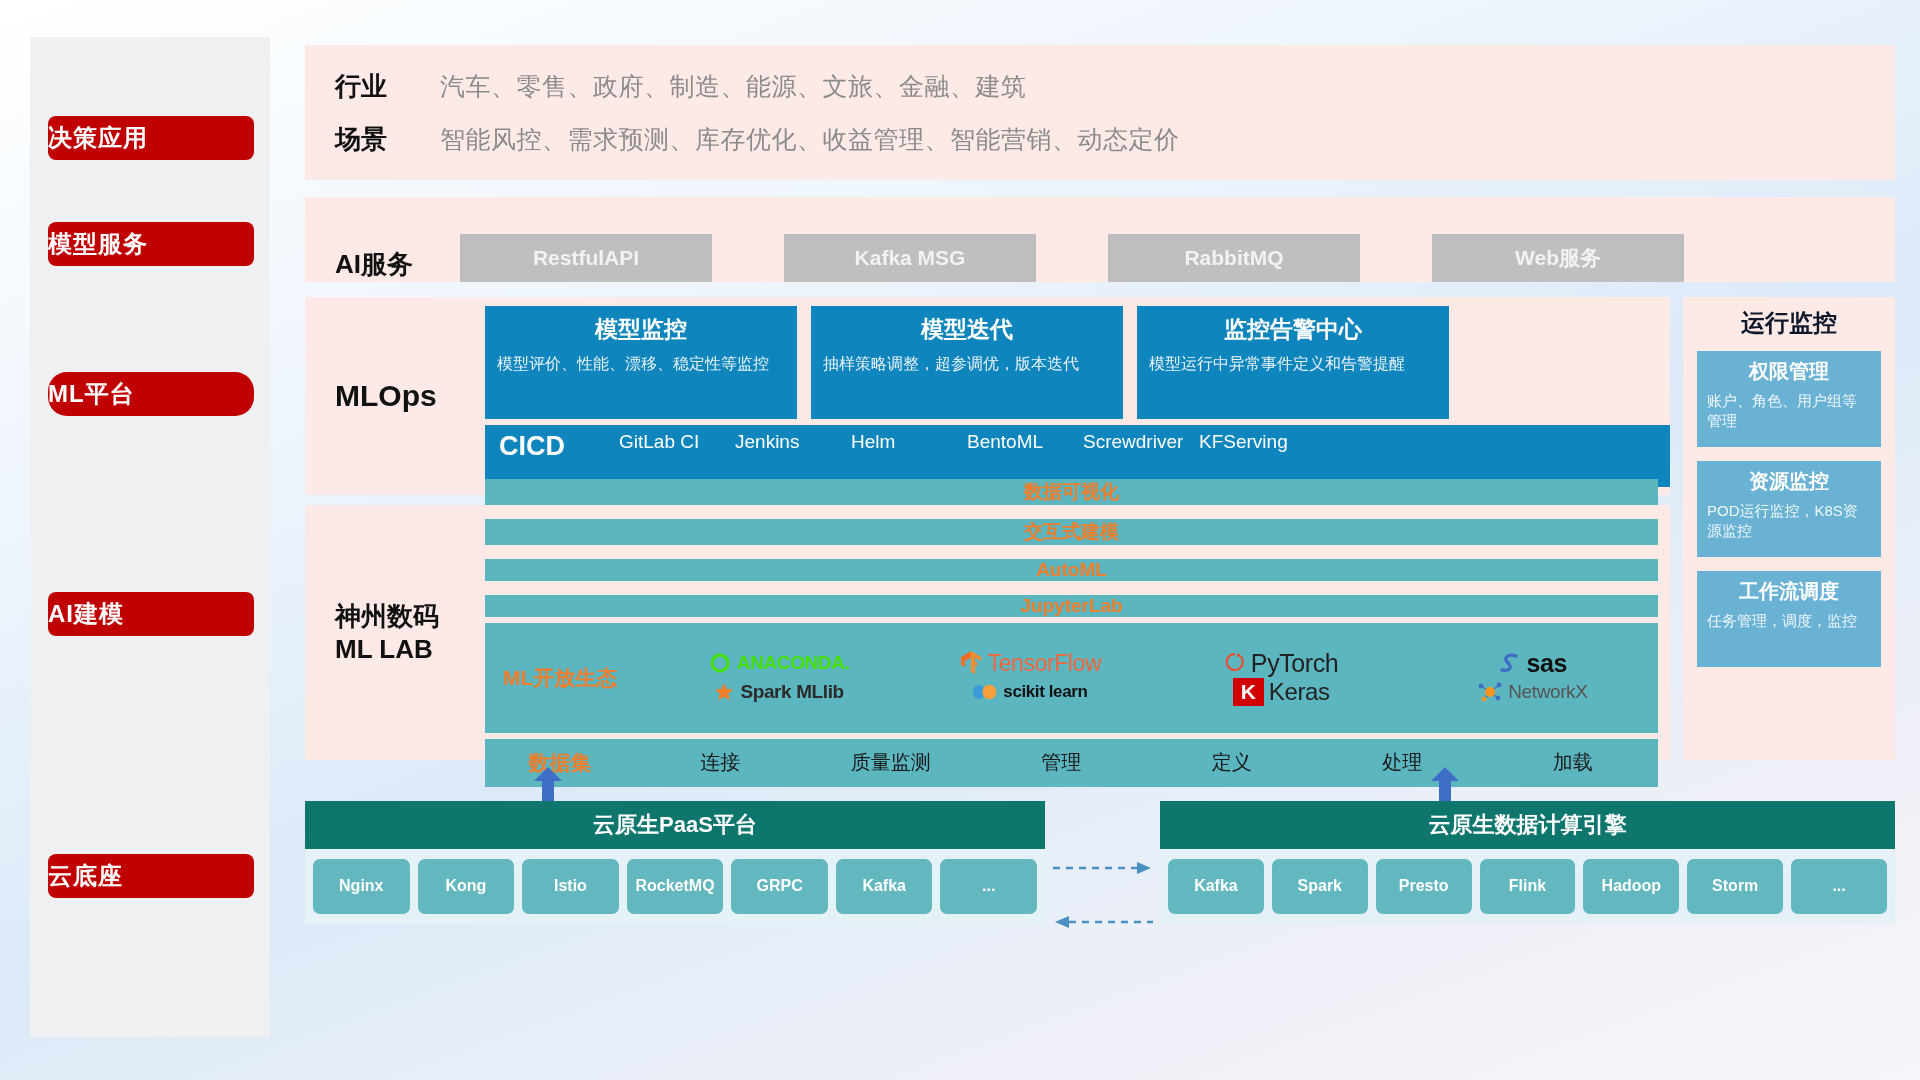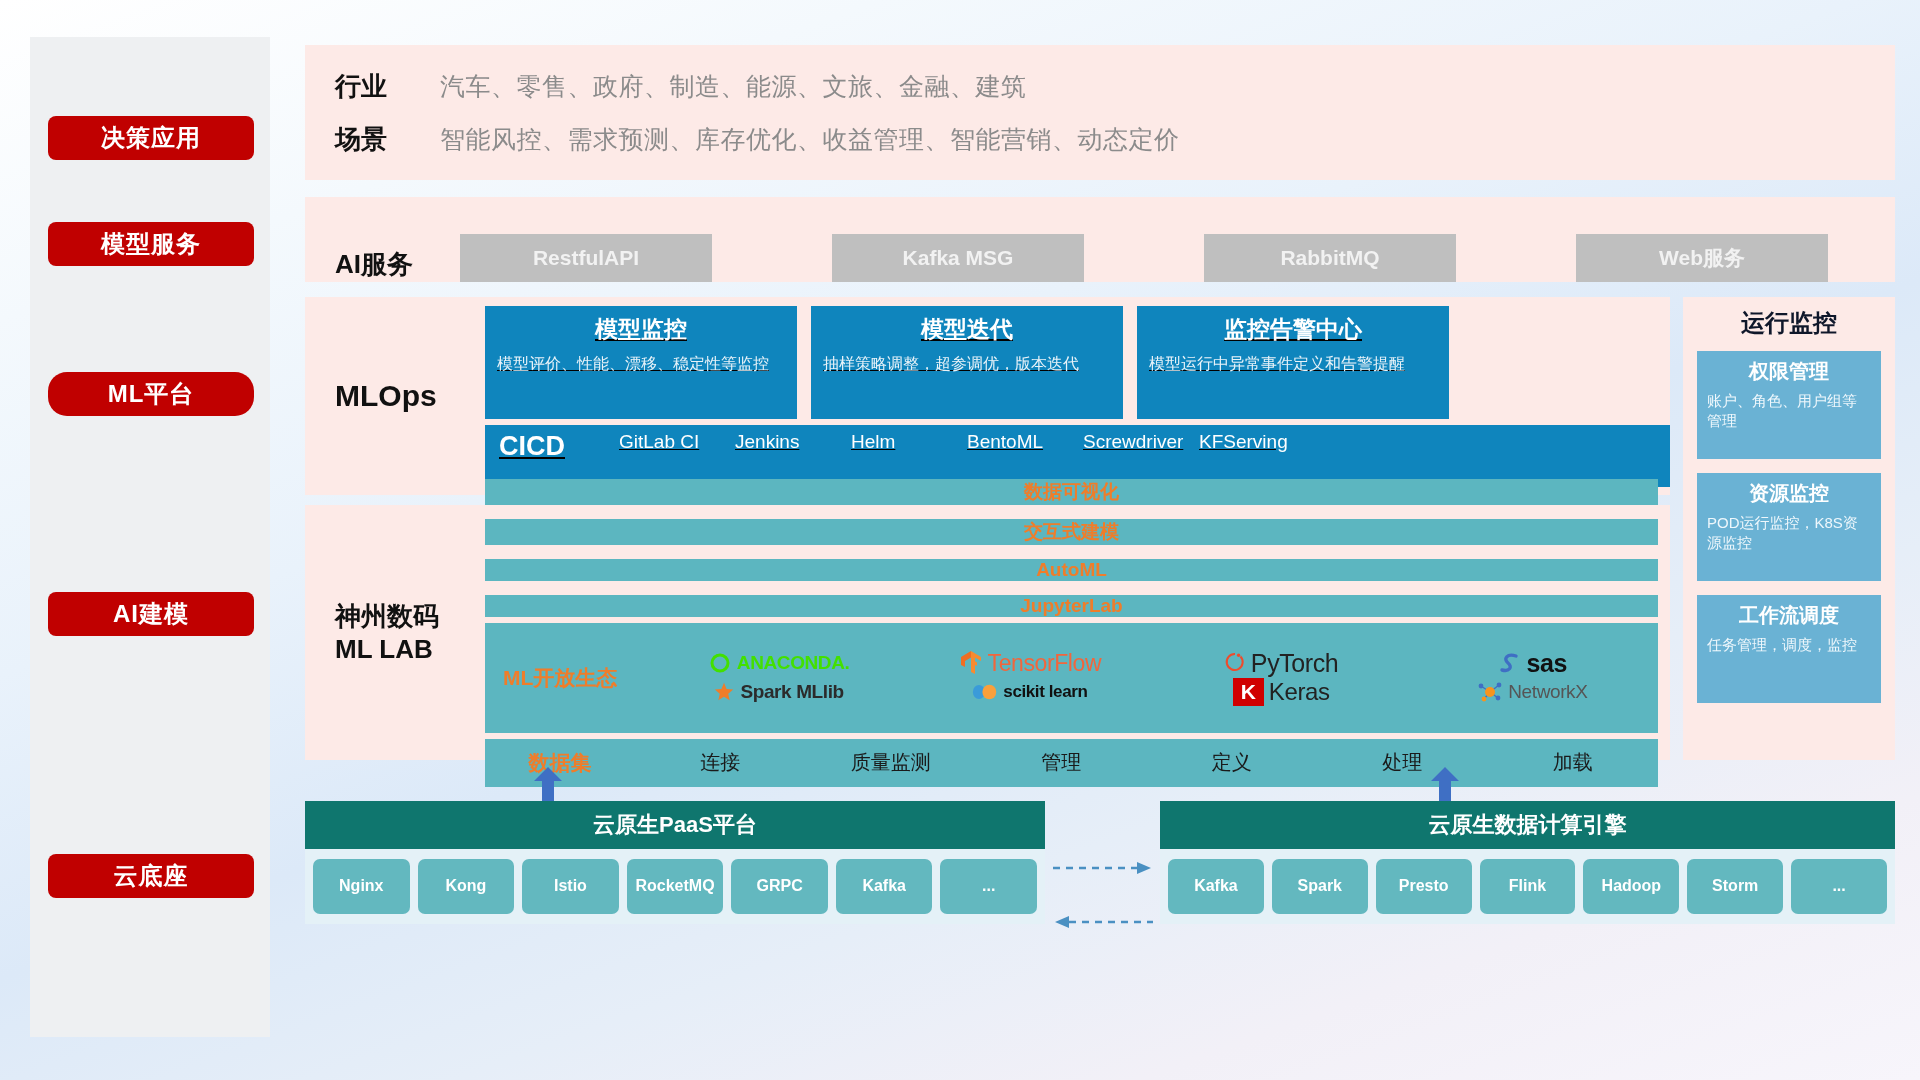--- a/index.html
+++ b/index.html
@@ -16,21 +16,21 @@
   
   #layer-rail {
     position: absolute; left: 30px; top: 37px;
     width: 240px; height: 1000px;
     background: #eef0f2;
   }
   .layer-chip {
     position: absolute; left: 18px; width: 206px; height: 44px;
     background: #c00000; border-radius: 8px;
     color: #ffffff; font-size: 24px; font-weight: bold;
-    display: flex; align-items: center; justify-content: center;
+    display: flex; align-items: center; justify-content: flex-start;
     letter-spacing: 1px;
   }
   #chip-0 { top: 79px; }
   #chip-1 { top: 185px; }
   #chip-2 { top: 335px; border-radius: 19px; }
   #chip-3 { top: 555px; }
   #chip-4 { top: 817px; }
 
   
   #main-col { position: absolute; left: 305px; top: 45px; width: 1590px; }
@@ -56,31 +56,31 @@
   
   #band-svc {
     top: 152px; width: 1590px; height: 85px;
     display: flex; align-items: flex-end; padding-left: 30px;
   }
   .svc-key { font-size: 26px; font-weight: bold; color: #111; width: 125px; flex:0 0 125px;}
   .svc-items { display:flex; gap: 0; flex: 1; }
   .svc-box {
     background: #bfbfbf; color: #f2f2f2; font-size: 21px; font-weight: bold;
     height: 48px; display:flex; align-items:center; justify-content:center;
-    width: 252px; margin-right: 120px;
+    width: 252px; margin-right: 72px;
   }
   .svc-box:last-child{ margin-right: 0; }
 
   
   #band-mlops {
     top: 252px; width: 1365px; height: 198px;
     display:flex; align-items:center; padding-left: 30px;
   }
   .mlops-key { font-size: 30px; font-weight: bold; color:#111; width:150px; flex:0 0 150px; }
-  .mlops-right { display:flex; flex-direction:column; gap: 6px; flex:1; padding-right: 0; text-decoration: underline;}
+  .mlops-right { display:flex; flex-direction:column; gap: 6px; flex:1; padding-right: 0;}
   .mlops-cards { display:flex; gap: 14px; }
   .mlops-card {
     background:#0f85bd; color:#fff; width: 312px; height: 113px;
     padding: 8px 12px 0 12px;
   }
   .mlops-card .t { font-size: 23px; font-weight: bold; text-align:center; margin-bottom: 8px;}
   .mlops-card .d { font-size: 16px; line-height: 1.32; color:#e8f3f9; }
   .cicd-bar {
     background:#0f85bd; height: 62px; display:flex; align-items:flex-start;
     padding: 6px 0 0 14px; overflow:hidden;
@@ -111,21 +111,21 @@
   .ds-label{ color:#ef7d2a; font-weight:bold; font-size:21px; width:150px; flex:0 0 150px; text-align:center;}
   .ds-item{ color:#1a1a1a; font-size:20px; flex:1; text-align:center;}
 
   
   #band-monitor {
     position:absolute; left: 1378px; top: 252px; width: 212px; height: 463px;
     background:#fdeae7; padding: 10px 14px;
   }
   .mon-title{ font-size:24px; font-weight:bold; color:#0f172a; text-align:center; margin-bottom:12px;}
   .mon-card{
-    background:#6ab2d4; color:#fff; margin-bottom:14px; padding:7px 10px 10px 10px; height:108px;
+    background:#6ab2d4; color:#fff; margin-bottom:14px; padding:7px 10px 10px 10px; height:96px;
   }
   .mon-card .t{ font-size:20px; font-weight:bold; text-align:center; margin-bottom:6px;}
   .mon-card .d{ font-size:15px; line-height:1.35; color:#eef7fc;}
 
   
   #cloud-base{ position:absolute; left:305px; top: 775px; width:1590px; height: 160px;}
   .cloud-group{ position:absolute; top:26px; background:#e4f1f7; }
   #cloud-paas{ left: 0px; width: 740px; }
   #cloud-data{ left: 855px; width: 735px; }
   .cloud-head{

